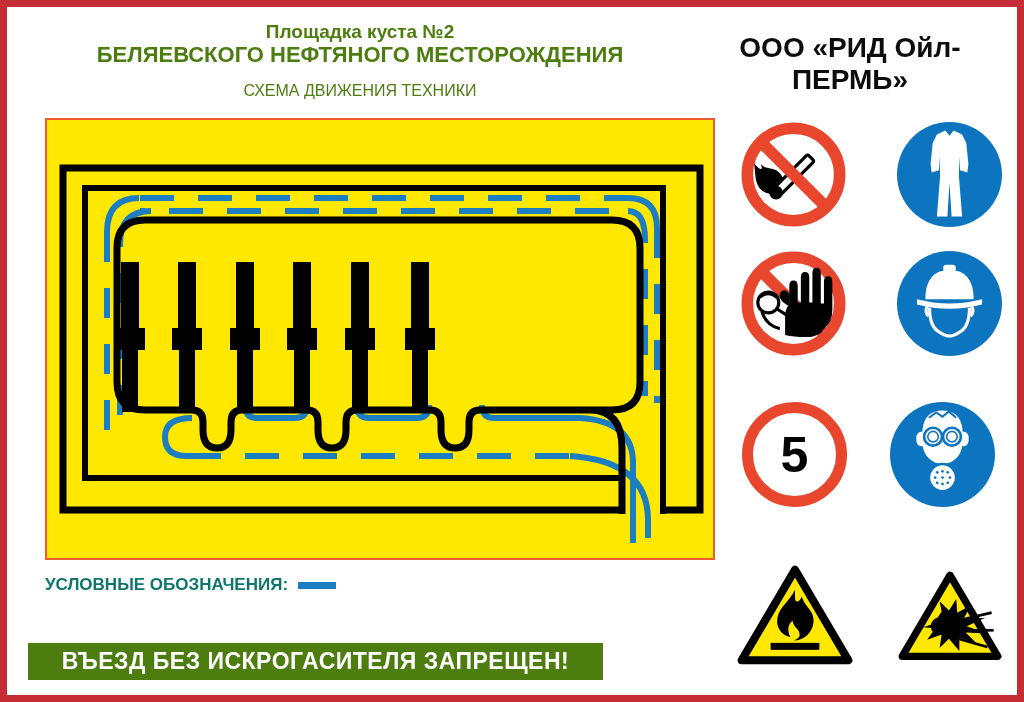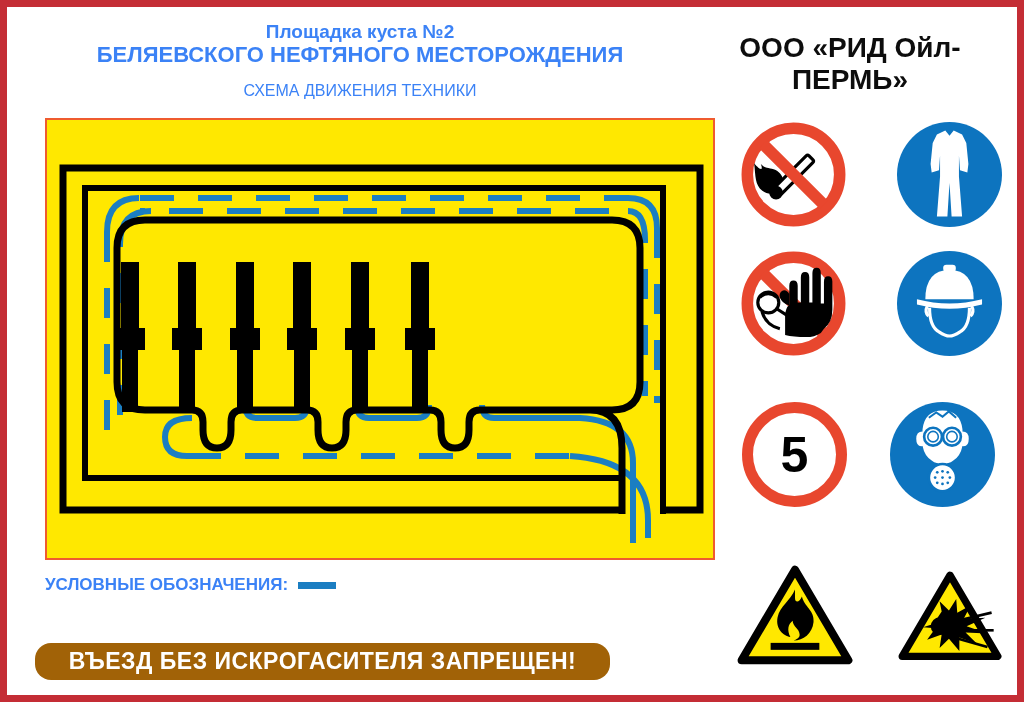--- a/index.html
+++ b/index.html
@@ -1,29 +1,29 @@
 <!DOCTYPE html>
 <html><head>
 <meta charset="utf-8">
 <style>
   html,body{margin:0;padding:0;background:#ffffff;}
   body{width:1024px;height:702px;position:relative;font-family:"Liberation Sans",sans-serif;overflow:hidden;}
   .frame{position:absolute;inset:0;border:7px solid #c42d35;box-sizing:border-box;background:#ffffff;}
   .abs{position:absolute;}
-  .titles{left:40px;top:20px;width:640px;text-align:center;color:#3b82f6;}
+  .titles{left:40px;top:20px;width:640px;text-align:center;color:#4d7c0f;}
   .t1{font-size:19px;font-weight:700;line-height:23px;}
   .t2{font-size:22px;font-weight:700;line-height:23px;}
   .t3{font-size:16px;font-weight:400;margin-top:16px;}
   .company{left:690px;top:32px;width:320px;text-align:center;font-size:28px;font-weight:700;color:#0d0d0d;}
   .panel{left:45px;top:118px;width:670px;height:442px;}
-  .legend{left:45px;top:573px;width:680px;height:24px;display:flex;align-items:center;color:#3b82f6;}
+  .legend{left:45px;top:573px;width:680px;height:24px;display:flex;align-items:center;color:#0f766e;}
   .legend .lab{font-size:17px;font-weight:700;white-space:nowrap;}
   .legend .swatch{width:38px;height:7px;background:#1b7ec2;margin:0 13px 0 10px;}
-  .banner{left:35px;top:643px;width:575px;height:37px;background:#a16207;color:#ffffff;
-          display:flex;align-items:center;justify-content:center;font-size:23px;font-weight:700;letter-spacing:.5px;border-radius:16px;}
+  .banner{left:28px;top:643px;width:575px;height:37px;background:#4d7c0f;color:#ffffff;
+          display:flex;align-items:center;justify-content:center;font-size:23px;font-weight:700;letter-spacing:.5px;}
   .sign{width:105px;height:105px;}
   .sign svg{width:100%;height:100%;display:block;}
   .speed{width:105px;height:105px;border-radius:50%;background:#fff;border:11px solid #e8472e;
          box-sizing:border-box;display:flex;align-items:center;justify-content:center;}
   .speed span{font-size:50px;font-weight:700;color:#000;line-height:1;}
   .tri{display:block;}
 </style>
 </head>
 <body>
 

